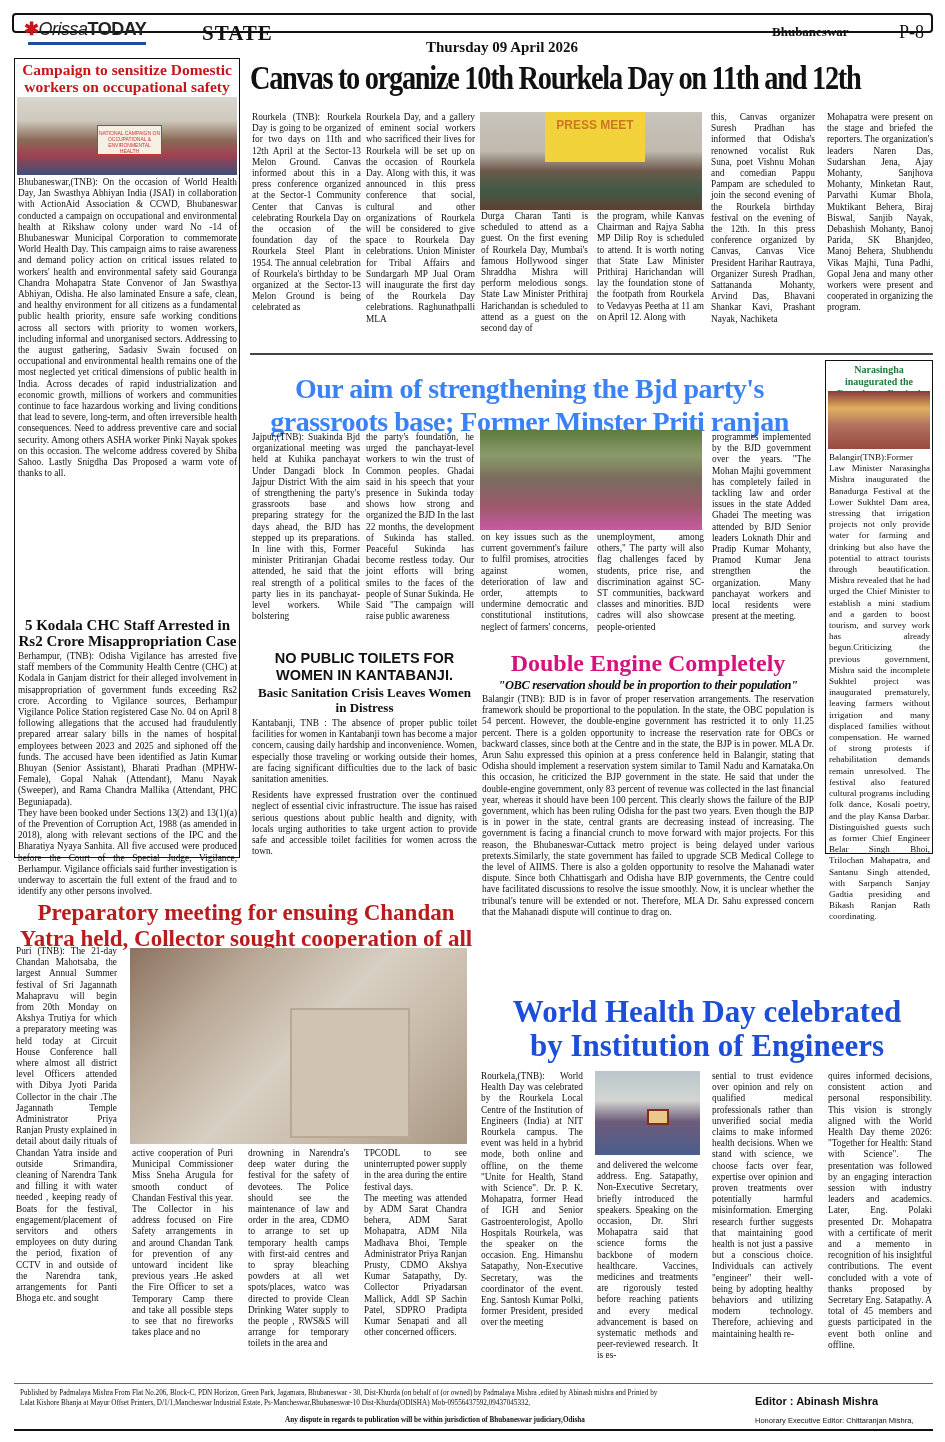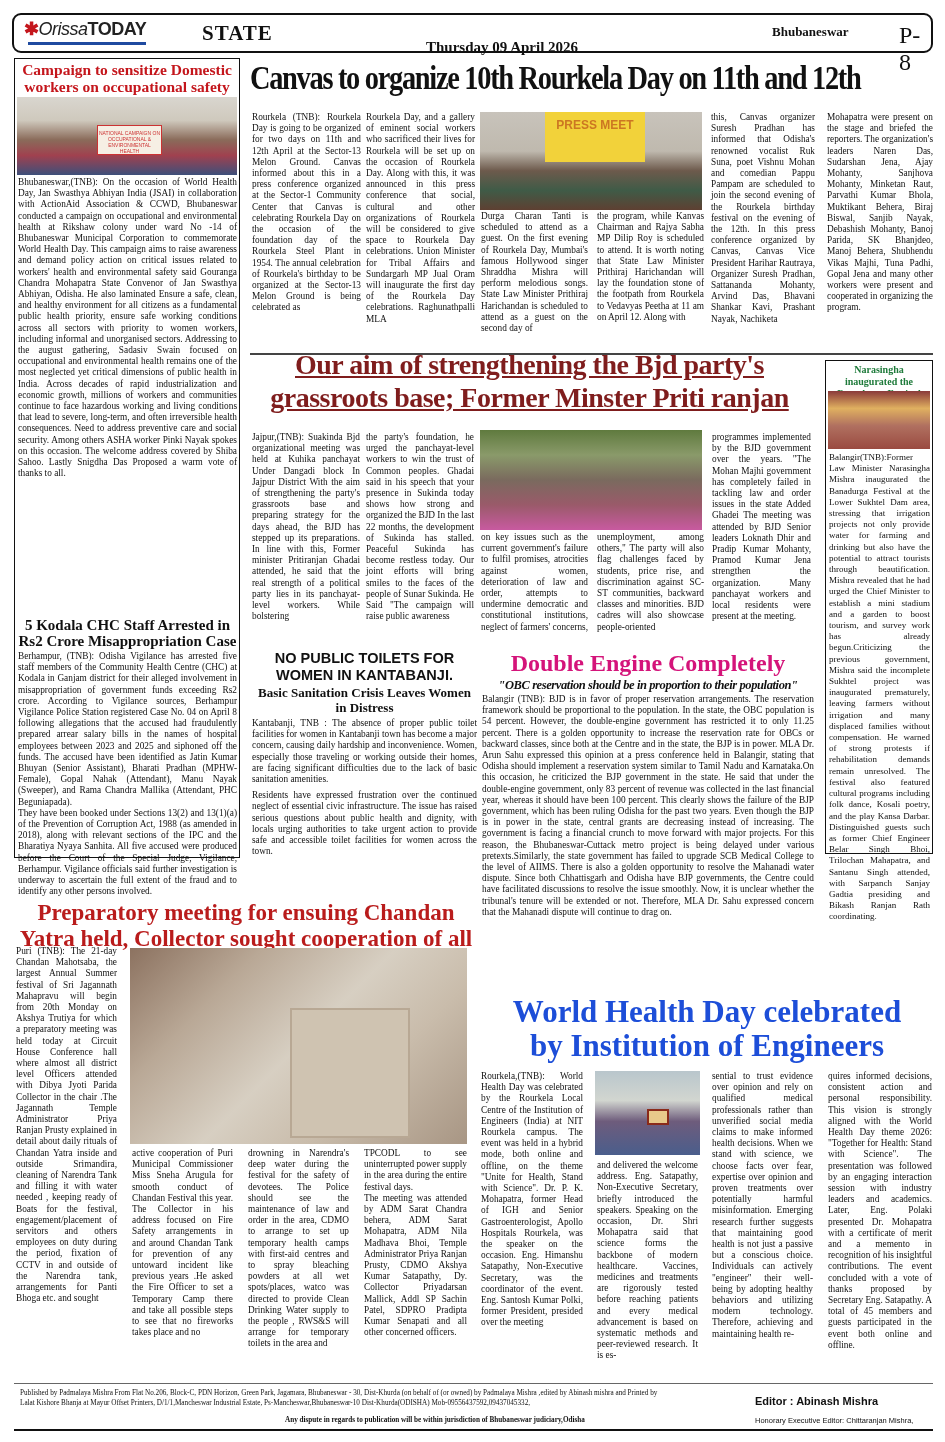--- a/index.html
+++ b/index.html
@@ -4,29 +4,29 @@
 <style>
 *{box-sizing:border-box;margin:0;padding:0}
 html,body{width:945px;height:1442px;background:#fff;overflow:hidden}
 body{position:relative;font-family:"Liberation Serif",serif;color:#111}
 .abs{position:absolute}
 .p{font-size:9.3px;line-height:11.2px;text-align:justify;hyphens:auto}
 .p p{margin:0}
 .photo{position:absolute;overflow:hidden}
 .head{font-family:"Liberation Serif",serif;font-weight:bold;text-align:center;line-height:1.02}
 
-#mast{left:12px;top:13px;width:921px;height:40px;border:2px solid #111;border-radius:9px;display:flex;align-items:center}
+#mast{left:12px;top:13px;width:921px;height:20px;border:2px solid #111;border-radius:4px;display:flex;align-items:center}
 #logo{position:absolute;left:10px;top:3px;font-family:"Liberation Sans",sans-serif;font-weight:bold;font-size:18px;color:#222;letter-spacing:-0.5px}
 #logo .or{font-style:italic;font-weight:normal;color:#222}
 #logo .star{color:#c4161c}
 #logo-bar{position:absolute;left:14px;top:27px;width:118px;height:3px;background:#1f4aa0}
 #section{position:absolute;left:188px;top:6px;font-size:21px;font-weight:bold;letter-spacing:1px}
 #date{position:absolute;left:412px;top:24px;font-size:15px;font-weight:bold}
 #city{position:absolute;left:758px;top:9px;font-size:13px;font-weight:bold}
-#pageno{position:absolute;left:885px;top:7px;font-size:24px}
+#pageno{position:absolute;left:885px;top:7px;font-size:18px}
 .box{position:absolute;border:1.5px solid #111}
 .rule{position:absolute;height:2px;background:#444}
 </style>
 </head>
 <body>
 
 <div id="mast" class="abs">
   <div id="logo">
     <span class="star">✱</span><span class="or">Orissa</span><span>TODAY</span>
   </div>
@@ -59,21 +59,21 @@
 <div class="photo" style="left:480px;top:112px;width:222px;height:98px;background:linear-gradient(180deg,#c8c3bb 0%,#bfb9ae 40%,#6d5a4c 60%,#3f5b47 80%,#5e4032 100%);">
   <div style="position:absolute;left:65px;top:0;width:100px;height:50px;background:#f2d23a;color:#c72;font-weight:bold;font-family:'Liberation Sans',sans-serif;font-size:12px;text-align:center;padding-top:6px;">PRESS MEET</div>
 </div>
 <div class="p abs" style="left:481px;top:211px;width:107px;">Durga Charan Tanti is scheduled to attend as a guest. On the first evening of Rourkela Day, Mumbai's famous Hollywood singer Shraddha Mishra will perform melodious songs. State Law Minister Prithiraj Harichandan is scheduled to attend as a guest on the second day of</div>
 <div class="p abs" style="left:597px;top:211px;width:107px;">the program, while Kanvas Chairman and Rajya Sabha MP Dilip Roy is scheduled to attend. It is worth noting that State Law Minister Prithiraj Harichandan will lay the foundation stone of the footpath from Rourkela to Vedavyas Peetha at 11 am on April 12. Along with</div>
 <div class="p abs" style="left:711px;top:112px;width:104px;">this, Canvas organizer Suresh Pradhan has informed that Odisha's renowned vocalist Ruk Suna, poet Vishnu Mohan and comedian Pappu Pampam are scheduled to join the second evening of the Rourkela birthday festival on the evening of the 12th. In this press conference organized by Canvas, Canvas Vice President Harihar Rautraya, Organizer Suresh Pradhan, Sattananda Mohanty, Arvind Das, Bhavani Shankar Kavi, Prashant Nayak, Nachiketa</div>
 <div class="p abs" style="left:827px;top:112px;width:106px;">Mohapatra were present on the stage and briefed the reporters. The organization's leaders Naren Das, Sudarshan Jena, Ajay Mohanty, Sanjhova Mohanty, Minketan Raut, Parvathi Kumar Bhola, Muktikant Behera, Biraj Biswal, Sanjib Nayak, Debashish Mohanty, Banoj Parida, SK Bhanjdeo, Manoj Behera, Shubhendu Vikas Majhi, Tuna Padhi, Gopal Jena and many other workers were present and cooperated in organizing the program.</div>
 
 <div class="rule" style="left:250px;top:353px;width:683px;"></div>
 
-<div class="abs" style="left:252px;top:348px;width:555px;color:#7f1d1d;text-decoration:underline;">
+<div class="abs" style="left:252px;top:372px;width:555px;color:#3b82f6;">
   <div class="head" style="font-size:28px;line-height:33px;white-space:nowrap;letter-spacing:-0.5px;">Our aim of strengthening the Bjd party's</div>
   <div class="head" style="font-size:28px;line-height:33px;white-space:nowrap;letter-spacing:-0.5px;">grassroots base; Former Minster Priti ranjan</div>
 </div>
 <div class="p abs" style="left:252px;top:432px;width:108px;">Jajpur,(TNB): Suakinda Bjd organizational meeting was held at Kuhika panchayat Under Dangadi block In Jajpur District With the aim of strengthening the party's grassroots base and preparing strategy for the days ahead, the BJD has stepped up its preparations. In line with this, Former minister Pritiranjan Ghadai attended, he said that the real strength of a political party lies in its panchayat-level workers. While bolstering</div>
 <div class="p abs" style="left:366px;top:432px;width:108px;">the party's foundation, he urged the panchayat-level workers to win the trust of Common peoples. Ghadai said in his speech that your presence in Sukinda today shows how strong and organized the BJD In the last 22 months, the development of Sukinda has stalled. Peaceful Sukinda has become restless today. Our joint efforts will bring smiles to the faces of the people of Sunar Sukinda. He Said "The campaign will raise public awareness</div>
 <div class="photo" style="left:480px;top:430px;width:222px;height:100px;background:linear-gradient(180deg,#5f7a3e 0%,#8a9a6a 25%,#7a6a5e 50%,#9a5a6a 75%,#c85aa0 100%);"></div>
 <div class="p abs" style="left:481px;top:532px;width:107px;">on key issues such as the current government's failure to fulfil promises, atrocities against women, deterioration of law and order, attempts to undermine democratic and constitutional institutions, neglect of farmers' concerns,</div>
 <div class="p abs" style="left:597px;top:532px;width:107px;">unemployment, among others," The party will also flag challenges faced by students, price rise, and discrimination against SC-ST communities, backward classes and minorities. BJD cadres will also showcase people-oriented</div>
 <div class="p abs" style="left:712px;top:432px;width:99px;">programmes implemented by the BJD government over the years. "The Mohan Majhi government has completely failed in tackling law and order issues in the state Added Ghadei The meeting was attended by BJD Senior leaders Loknath Dhir and Pradip Kumar Mohanty, Pramod Kumar Jena strengthen the organization. Many panchayat workers and local residents were present at the meeting.</div>
 

